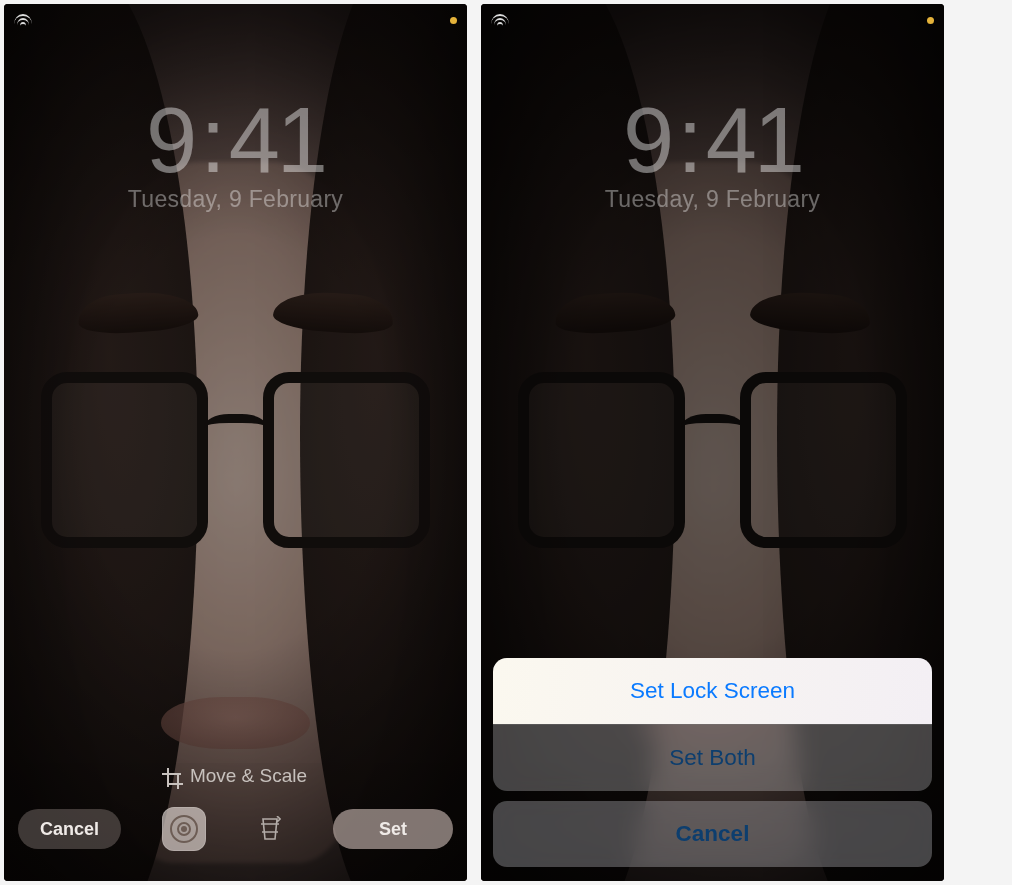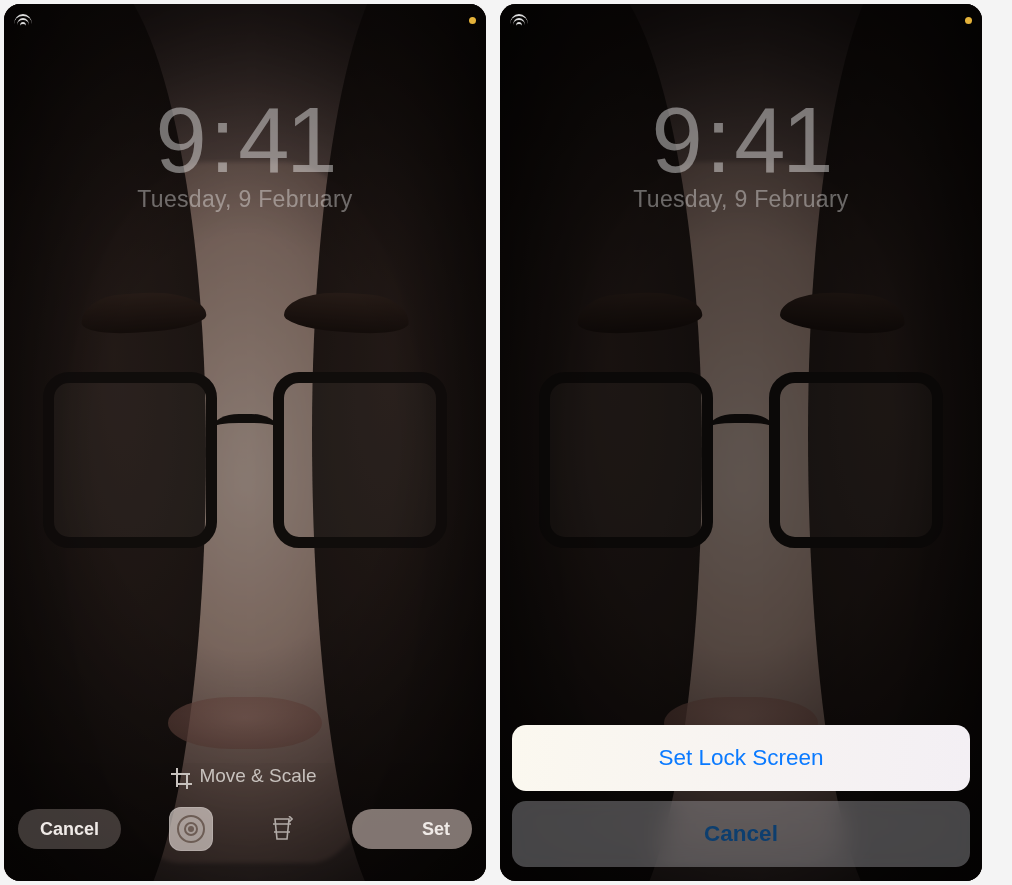--- a/index.html
+++ b/index.html
@@ -1,21 +1,20 @@
 <!DOCTYPE html>
 <html><head>
 <meta charset="utf-8">
 <style>
   html,body{margin:0;padding:0;background:#f4f4f4;font-family:-apple-system,Helvetica,Arial,sans-serif;width:1012px;height:885px;overflow:hidden;}
   .stage{display:flex;gap:14px;padding:4px;box-sizing:border-box;width:1012px;height:885px;}
-  .phone{position:relative;width:463px;height:877px;border-radius:16px;overflow:hidden;background:
+  .phone{position:relative;width:463px;height:877px;border-radius:4px;overflow:hidden;background:
     radial-gradient(ellipse 520px 700px at 50% 55%, #cdb8ae 0%, #b59a8f 18%, #8d746d 40%, #4d3a37 70%, #1a1312 100%),
     linear-gradient(180deg,#2b2624 0%, #3c332f 40%, #251c19 100%);
     box-shadow:inset 0 0 220px rgba(0,0,0,0.85);
-    padding-left:19px;
   }
   .vignette{position:absolute;inset:0;background:radial-gradient(ellipse 380px 520px at 50% 50%,transparent 40%,rgba(0,0,0,0.55) 100%);}
   .face{position:absolute;inset:0;}
   .skin{position:absolute;left:12%;top:18%;width:76%;height:80%;background:radial-gradient(ellipse at 50% 40%,#d9c1b3 0%,#c7a898 35%,#a9867a 60%,#6b504a 100%);border-radius:50% 50% 40% 40%/55% 55% 70% 70%;filter:blur(2px);opacity:0.55;}
   .hair-l{position:absolute;left:-6%;top:-4%;width:48%;height:110%;background:radial-gradient(ellipse at 60% 40%,#2a1e1a 0%,#120c0a 70%);border-radius:0 60% 50% 0/0 60% 60% 0;opacity:0.9;}
   .hair-r{position:absolute;right:-6%;top:-6%;width:42%;height:110%;background:radial-gradient(ellipse at 40% 40%,#2a1e1a 0%,#120c0a 70%);border-radius:60% 0 0 50%/60% 0 0 60%;opacity:0.9;}
   .glasses{position:absolute;top:42%;left:8%;width:84%;height:20%;}
   .lens{position:absolute;top:0;width:43%;height:100%;border:11px solid #1a1412;border-radius:26px;box-sizing:border-box;background:rgba(200,185,175,0.08);}
   .lens.l{left:0;}
   .lens.r{right:0;}
@@ -119,21 +118,21 @@
         <div class="iconbtn sel">
           <span class="live-ic"></span>
         </div>
         <div class="iconbtn">
           <span class="persp-ic">
             <svg viewBox="0 0 22 26">
                 <path d="M4 3 L18 3 L16 23 L6 23 Z M2 8 L20 8 M3 16 L19 16 M18 0 L21 3 L18 6"></path>
               </svg>
           </span>
         </div>
-        <div class="pill ghost" style="background:rgba(170,155,150,0.75);min-width:76px;justify-content:flex-end;">
+        <div class="pill ghost" style="background:rgba(170,155,150,0.75);min-width:76px;">
           <span>Set</span>
         </div>
       </div>
     </div>
   </div>
 
   <div class="phone darker">
     <div class="face">
       <div class="skin"></div>
       <div class="hair-l"></div>
@@ -162,20 +161,23 @@
         <span>9</span><span class="colon">:</span><span>41</span>
       </div>
       <div class="date">Tuesday, 9 February</div>
     </div>
 
     <div class="sheet-wrap">
       <div class="sheet">
         <div class="opt">
           <span>Set Lock Screen</span>
         </div>
+        <div class="opt dimmed">
+          <span>Set Both</span>
+        </div>
       </div>
       <div class="cancel-card">
         <span>Cancel</span>
       </div>
     </div>
   </div>
 
 </div>
 
 </body></html>

